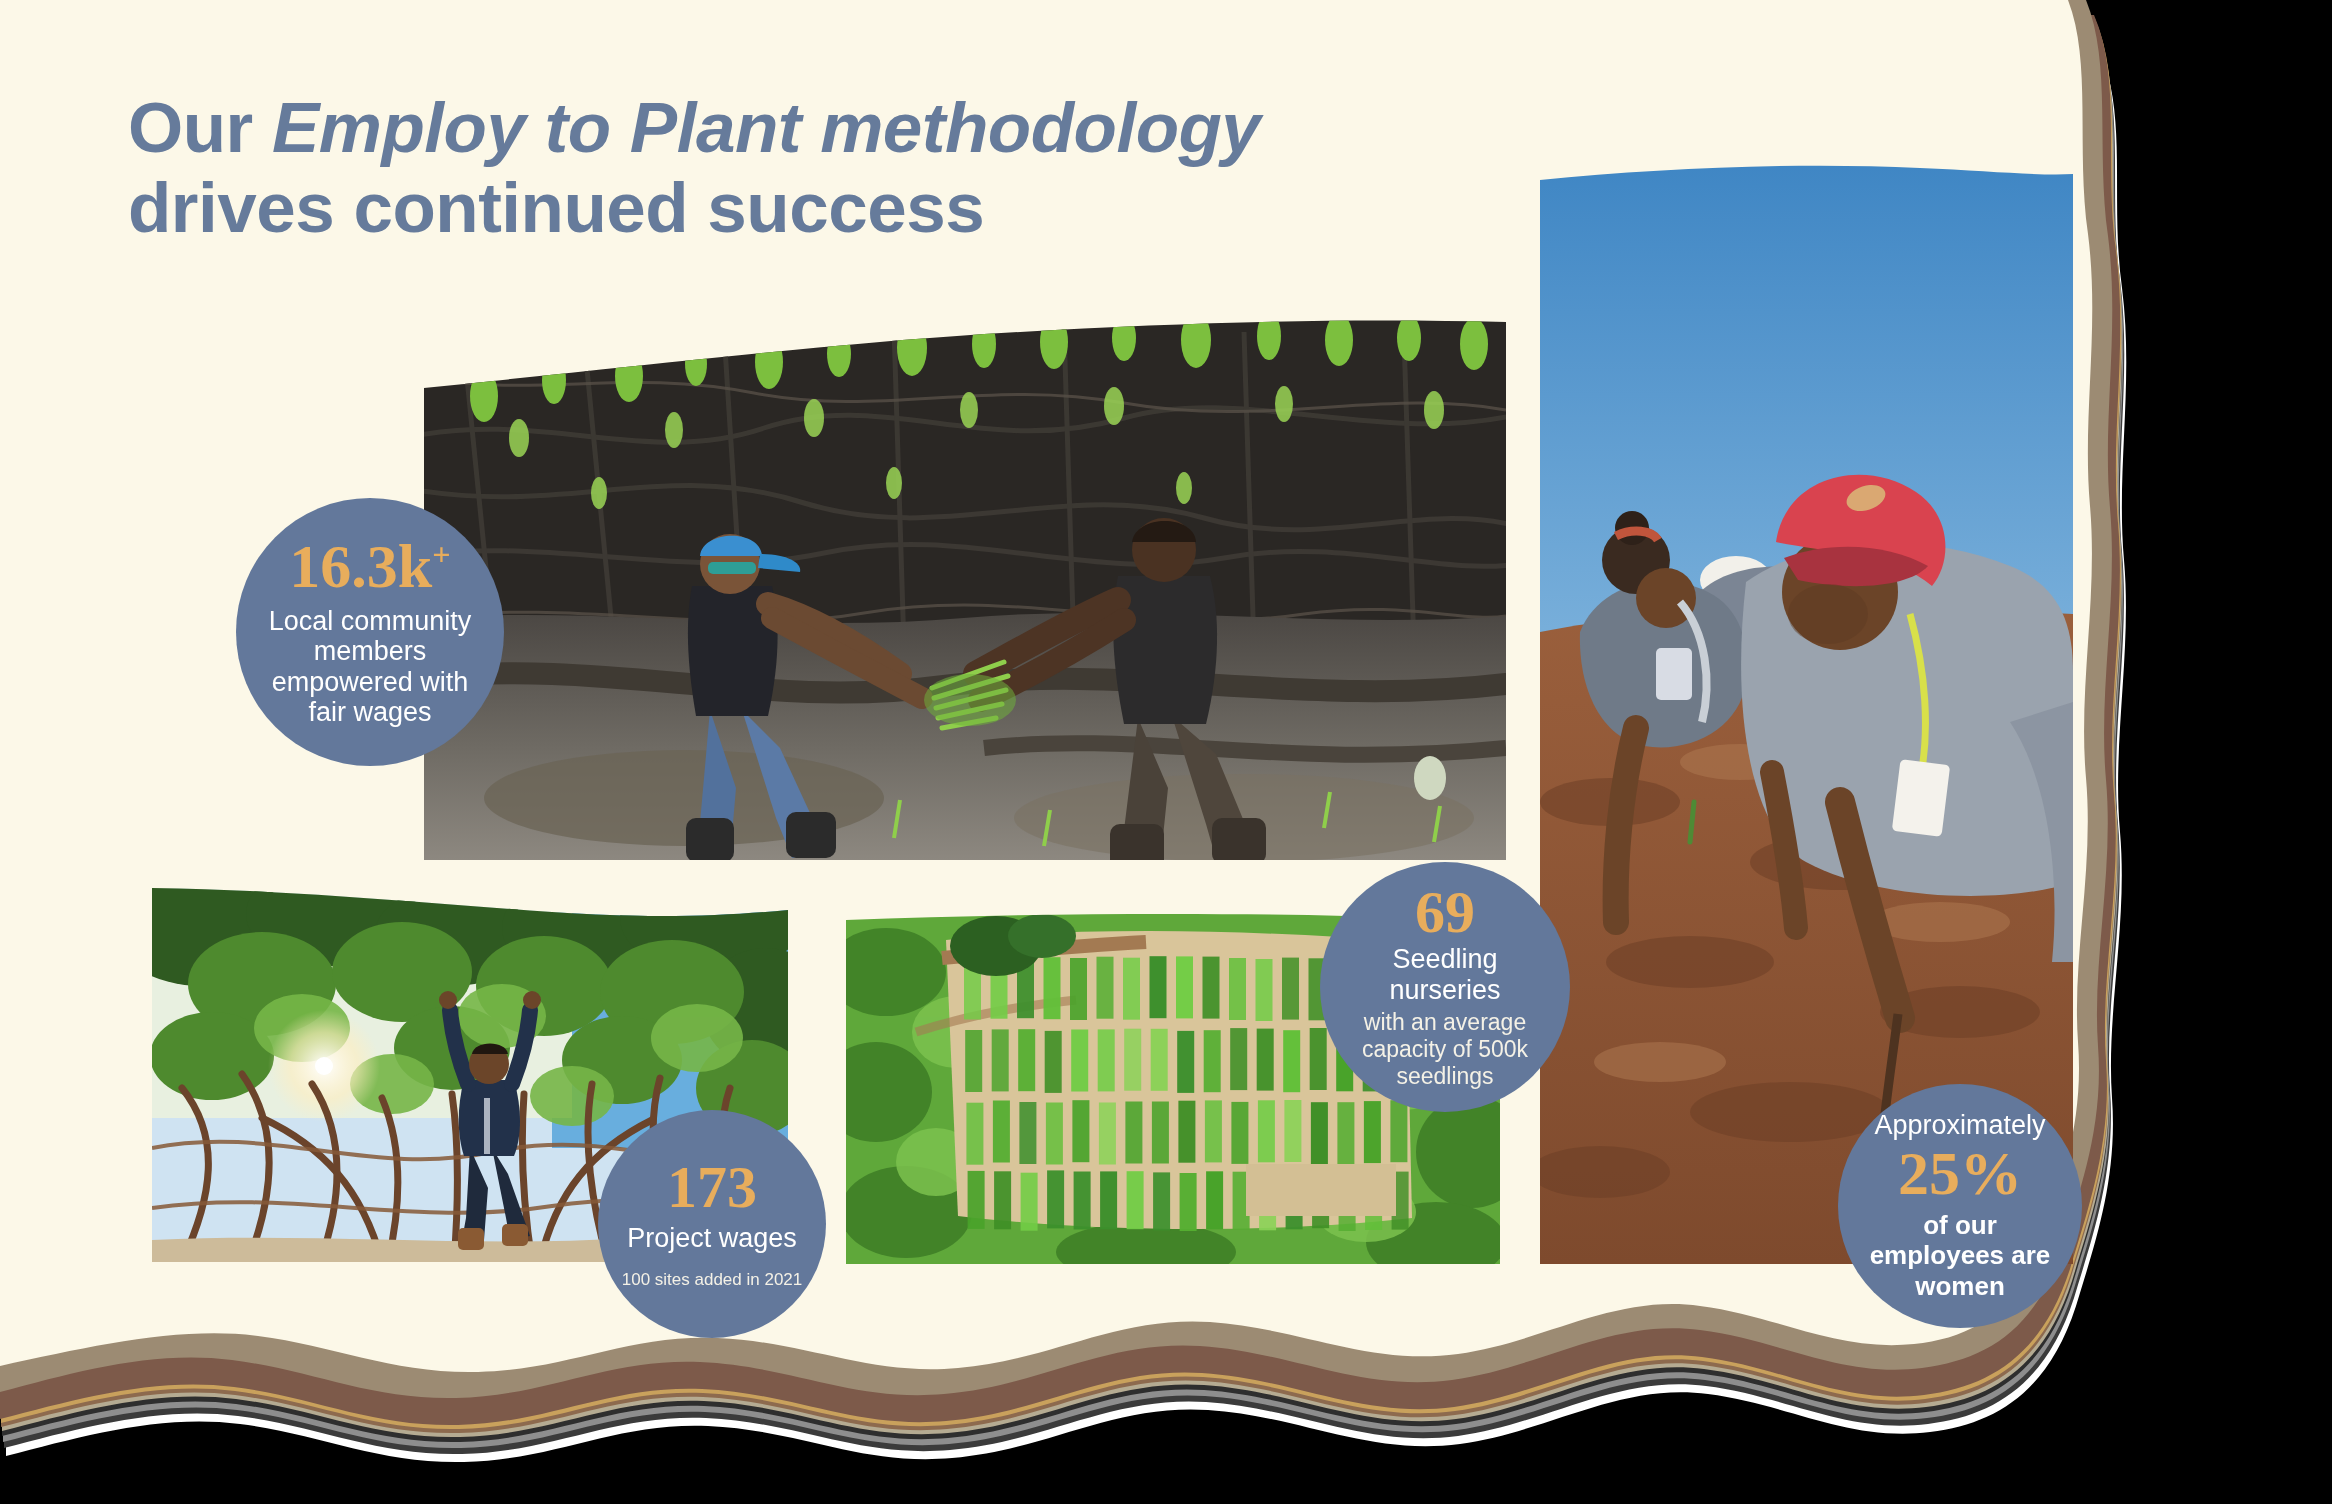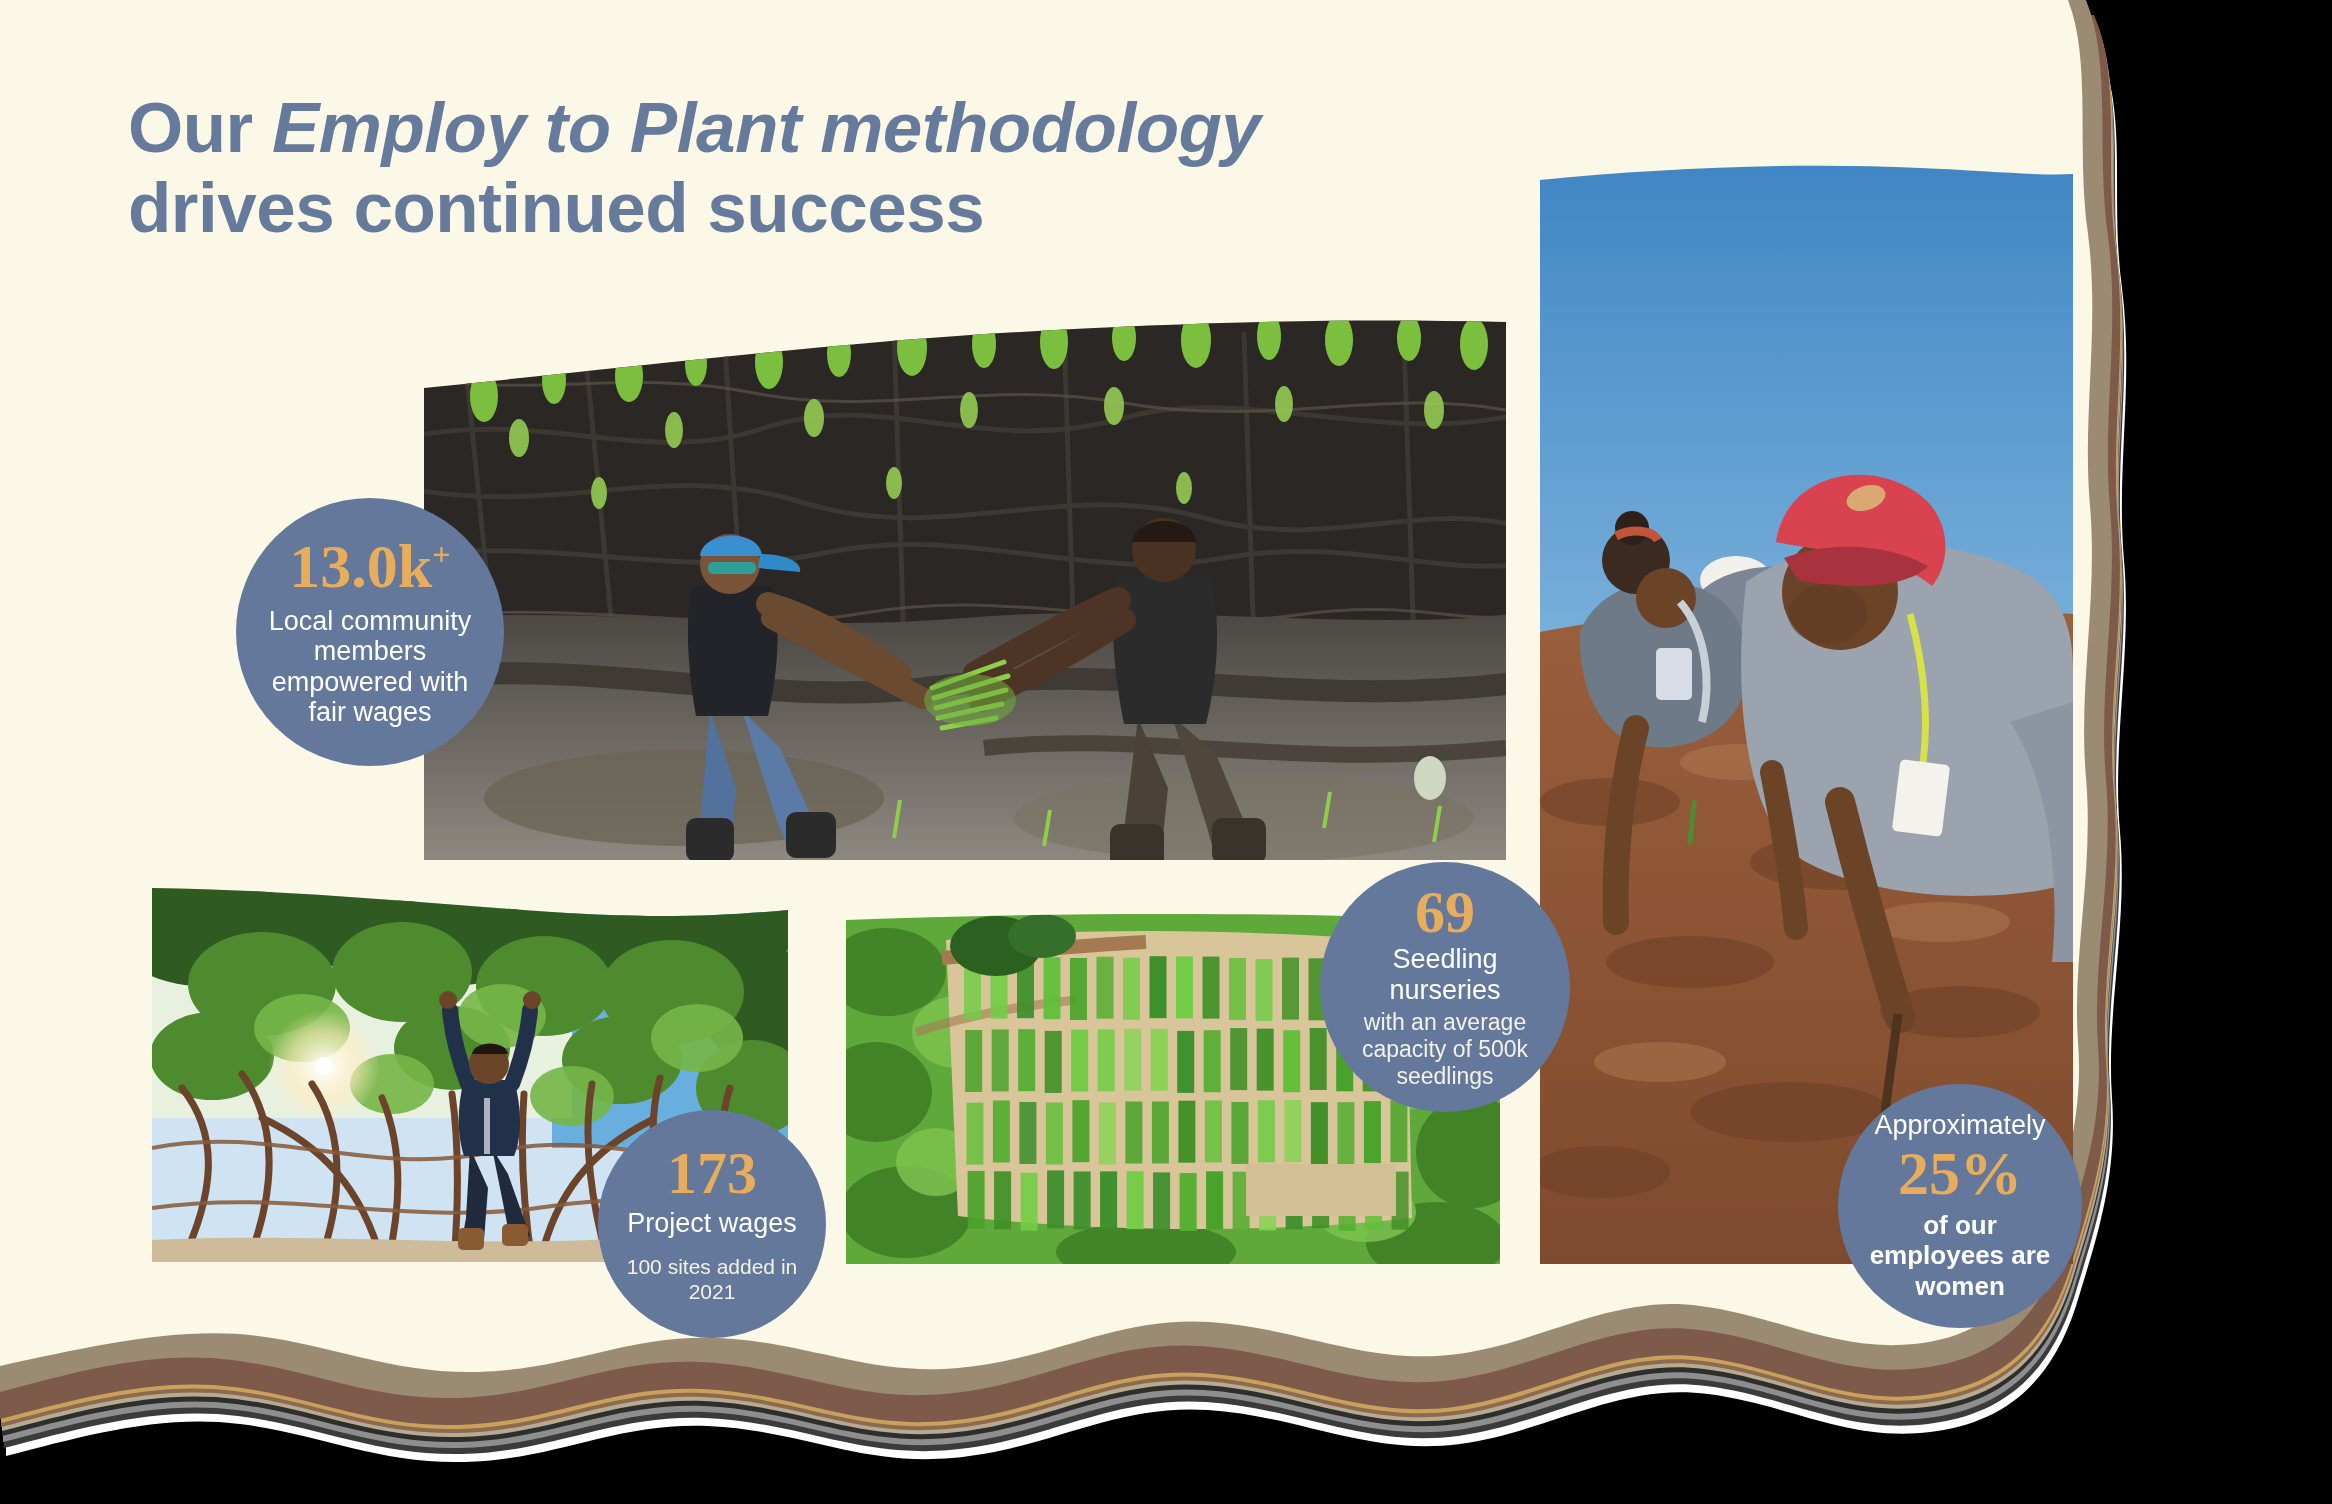--- a/index.html
+++ b/index.html
@@ -40,21 +40,21 @@
   .bmain{font-weight:normal;line-height:1.13;}
   .bsub{font-weight:normal;line-height:1.18;color:#f4f1e6;}
 
   #bubble-community{left:236px;top:498px;width:268px;height:268px;padding:0 22px;}
   #bubble-community .bnum{font-size:62px;margin-bottom:9px;}
   #bubble-community .bmain{font-size:27px;}
 
   #bubble-sites{left:598px;top:1110px;width:228px;height:228px;padding:0 16px;}
   #bubble-sites .bnum{font-size:60px;margin-bottom:6px;}
   #bubble-sites .bmain{font-size:27px;margin-bottom:4px;}
-  #bubble-sites .bsub{font-size:21px;margin-top:12px;}
+  #bubble-sites .bsub{font-size:17px;margin-top:12px;}
 
   #bubble-nurseries{left:1320px;top:862px;width:250px;height:250px;padding:0 16px;}
   #bubble-nurseries .bnum{font-size:60px;margin-bottom:2px;}
   #bubble-nurseries .bmain{font-size:27px;margin-bottom:4px;}
   #bubble-nurseries .bsub{font-size:23px;}
 
   #bubble-women{left:1838px;top:1084px;width:244px;height:244px;padding:0 16px;}
   #bubble-women .bmain{font-size:27px;}
   #bubble-women .bnum{font-size:62px;margin:2px 0 6px;}
   #bubble-women .bsub{font-size:26px;font-weight:bold;color:#ffffff;}
@@ -527,21 +527,21 @@
         <path d="M358,852 C352,900 344,950 340,1000" stroke="#4e3320" stroke-width="9" fill="none"></path>
 
         <path d="M232,610 C244,672 252,720 256,766" stroke="#6b4428" stroke-width="24" fill="none" stroke-linecap="round"></path>
       </g>
 
       <path d="M470,560 C510,620 520,720 512,800 L533,800 L533,540 Z" fill="#8c95a2"></path>
     </g>
   </svg>
 
   <div class="bubble" id="bubble-community">
-    <div class="bnum"><span>13.0k</span><span class="sup">+</span></div>
+    <div class="bnum"><span>16.3k</span><span class="sup">+</span></div>
     <div class="bmain">Local community members empowered with fair wages</div>
   </div>
 
   <div class="bubble" id="bubble-sites">
     <div class="bnum">173</div>
     <div class="bmain">Project wages</div>
     <div class="bsub">100 sites added in 2021</div>
   </div>
 
   <div class="bubble" id="bubble-nurseries">

